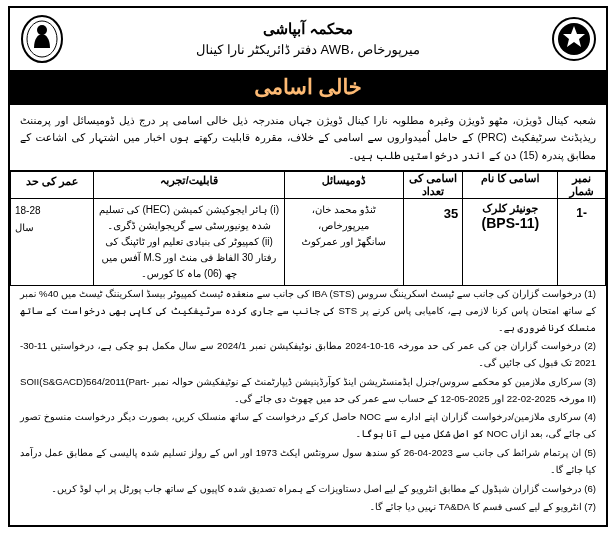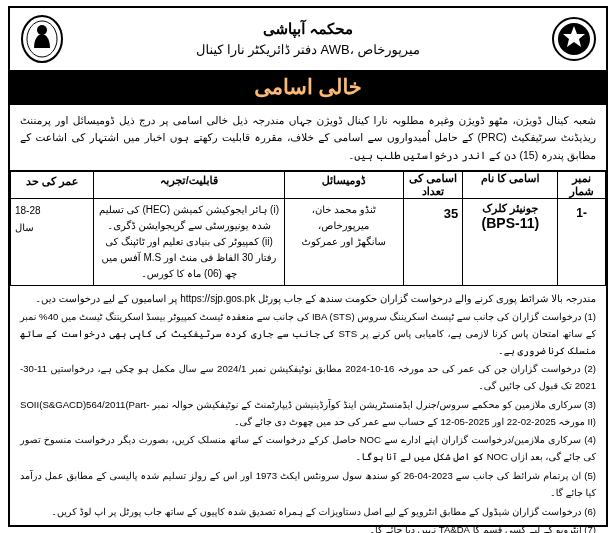--- a/index.html
+++ b/index.html
@@ -153,21 +153,20 @@
         <td class="c-place" style="white-space:pre-line">ٹنڈو محمد خان، میرپورخاص،
 سانگھڑ اور عمرکوٹ</td>
         <td class="c-qual" style="white-space:pre-line">(i) ہائر ایجوکیشن کمیشن (HEC) کی تسلیم شدہ یونیورسٹی سے گریجوایشن ڈگری۔
 (ii) کمپیوٹر کی بنیادی تعلیم اور ٹائپنگ کی رفتار 30 الفاظ فی منٹ اور M.S آفس میں چھ (06) ماہ کا کورس۔</td>
         <td class="c-age" style="white-space:pre-line">18-28
 سال</td>
       </tr>
     </tbody>
   </table>
 
-  <div class="cond-lead">مندرجہ بالا شرائط پوری کرنے والے درخواست گزاران حکومت سندھ کے جاب پورٹل https://sjp.gos.pk پر اسامیوں کے لیے درخواست دیں۔</div>
   <div class="conds">
     <p>(1) درخواست گزاران کی جانب سے ٹیسٹ اسکریننگ سروس IBA (STS) کی جانب سے منعقدہ ٹیسٹ کمپیوٹر بیسڈ اسکریننگ ٹیسٹ میں 40% نمبر کے ساتھ امتحان پاس کرنا لازمی ہے، کامیابی پاس کرنے پر STS کی جانب سے جاری کردہ سرٹیفکیٹ کی کاپی بھی درخواست کے ساتھ منسلک کرنا ضروری ہے۔</p>
     <p>(2) درخواست گزاران جن کی عمر کی حد مورخہ 16-10-2024 مطابق نوٹیفکیشن نمبر 2024/1 سے سال مکمل ہو چکی ہے، درخواستیں 11-30-2021 تک قبول کی جائیں گی۔</p>
     <p>(3) سرکاری ملازمین کو محکمے سروس/جنرل ایڈمنسٹریشن اینڈ کوآرڈینیشن ڈیپارٹمنٹ کے نوٹیفکیشن حوالہ نمبر SOII(S&amp;GACD)564/2011(Part-II) مورخہ 2025-02-22 اور 2025-05-12 کے حساب سے عمر کی حد میں چھوٹ دی جائے گی۔</p>
     <p>(4) سرکاری ملازمین/درخواست گزاران اپنے ادارے سے NOC حاصل کرکے درخواست کے ساتھ منسلک کریں، بصورت دیگر درخواست منسوخ تصور کی جائے گی، بعد ازاں NOC کو اصل شکل میں لے آنا ہوگا۔</p>
     <p>(5) ان پرتمام شرائط کی جانب سے 2023-04-26 کو سندھ سول سرونٹس ایکٹ 1973 اور اس کے رولز تسلیم شدہ پالیسی کے مطابق عمل درآمد کیا جائے گا۔</p>
     <p>(6) درخواست گزاران شیڈول کے مطابق انٹرویو کے لیے اصل دستاویزات کے ہمراہ تصدیق شدہ کاپیوں کے ساتھ جاب پورٹل پر اپ لوڈ کریں۔</p>
     <p>(7) انٹرویو کے لیے کسی قسم کا TA&amp;DA نہیں دیا جائے گا۔</p>
   </div>
 

